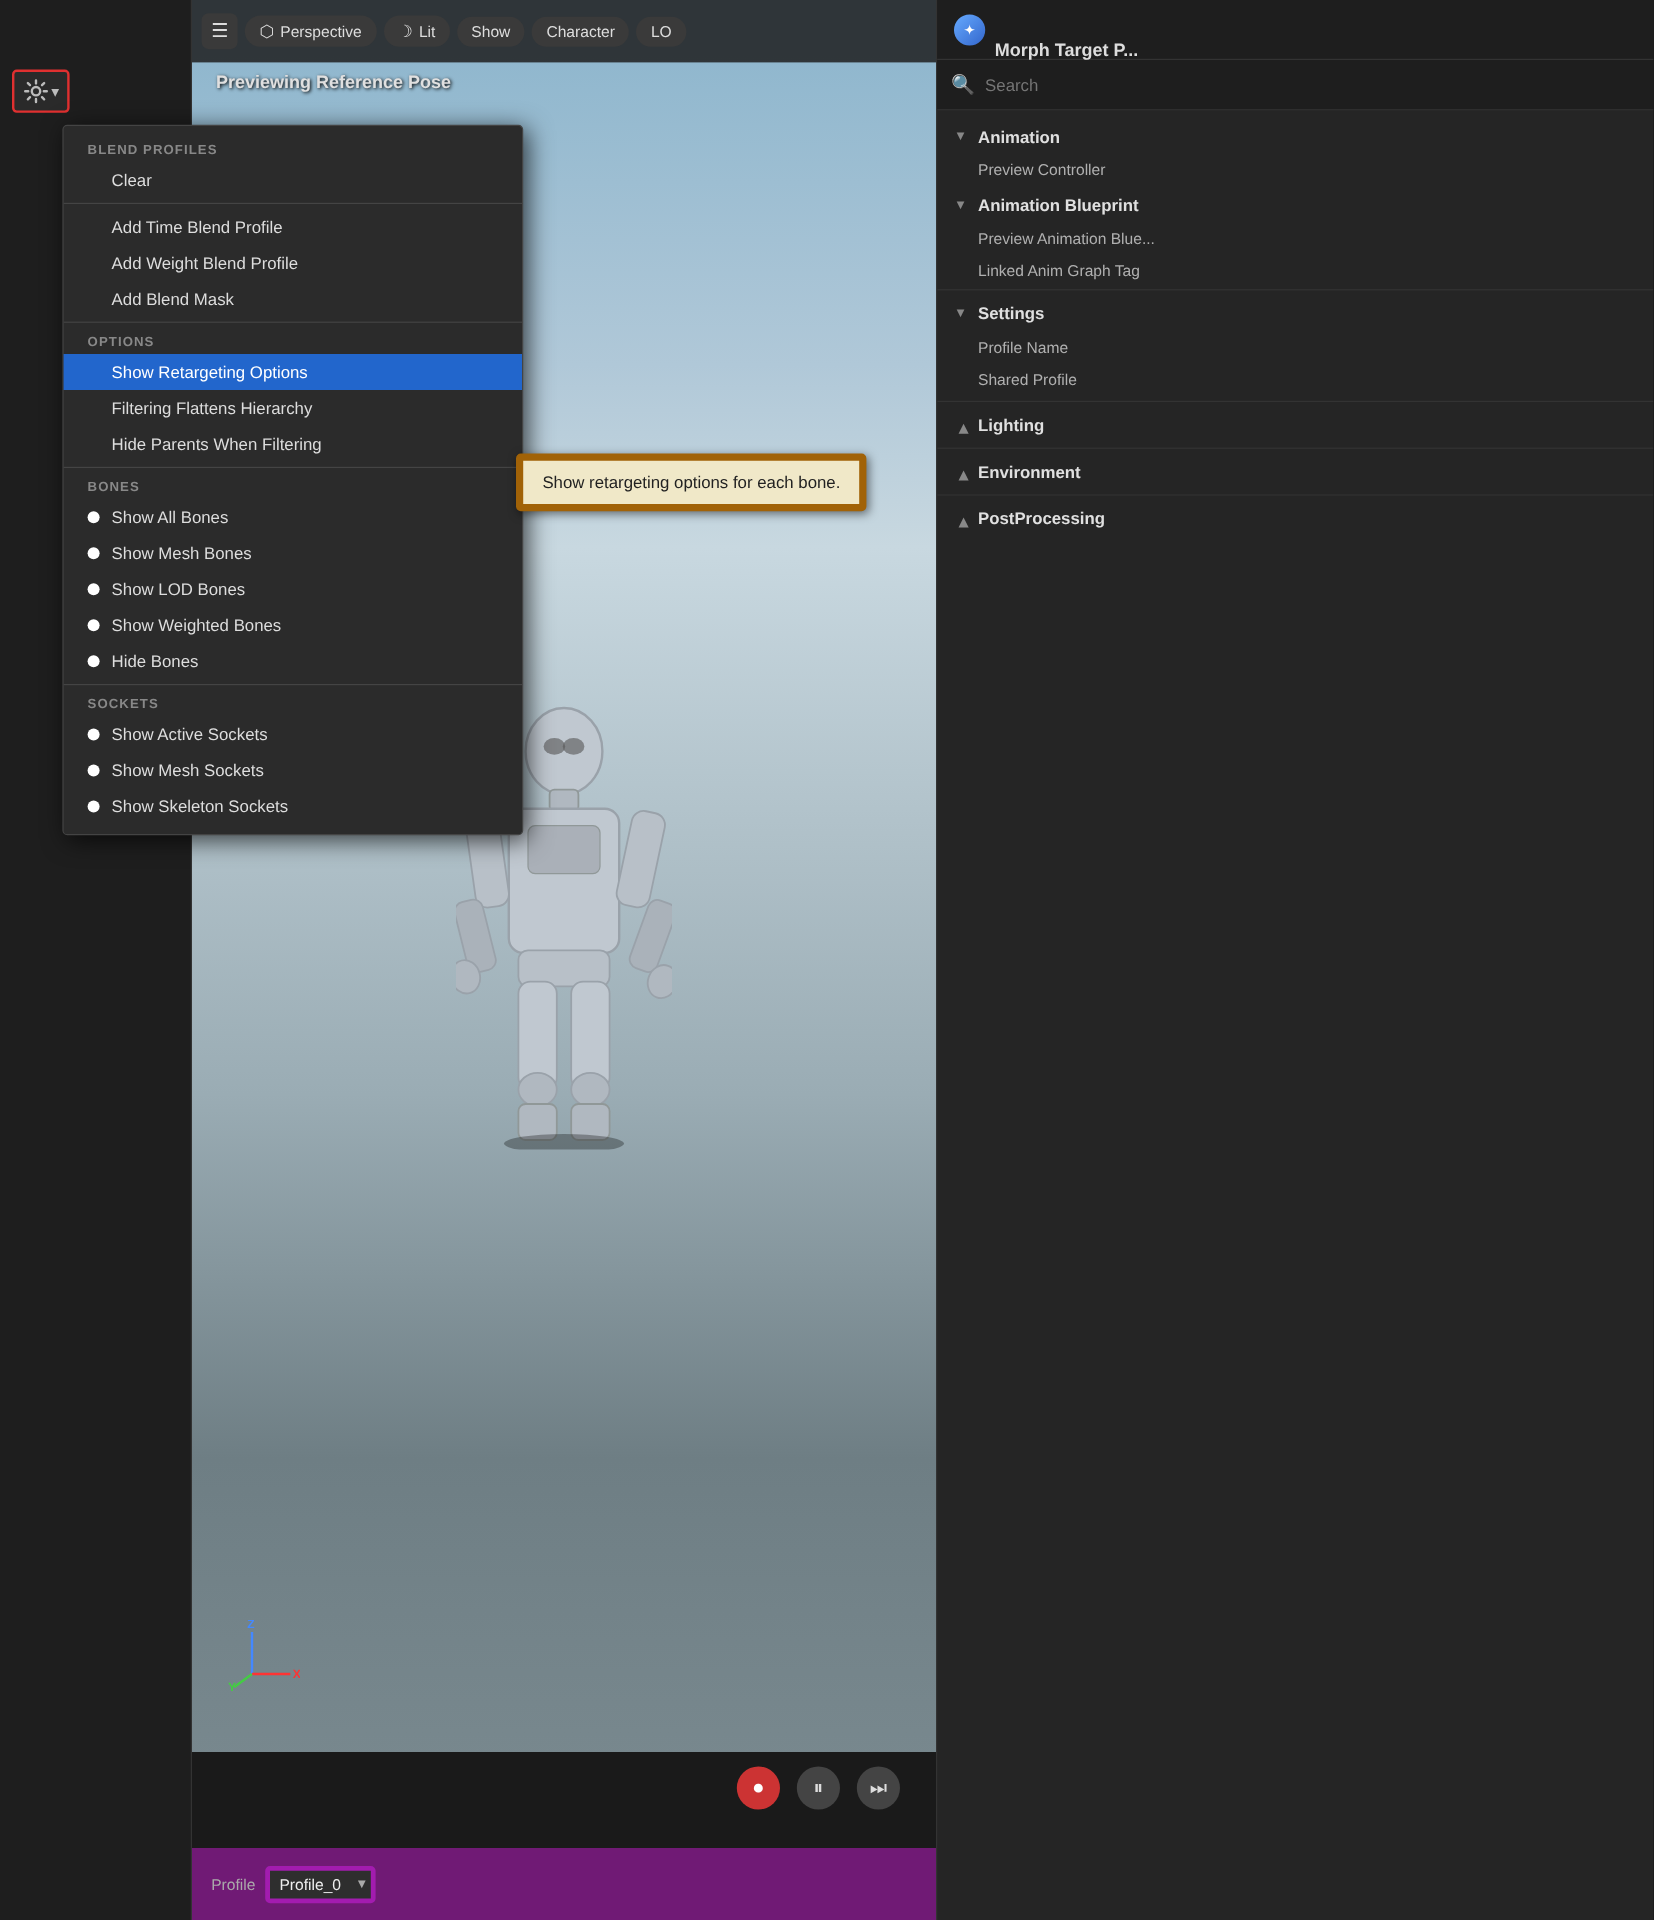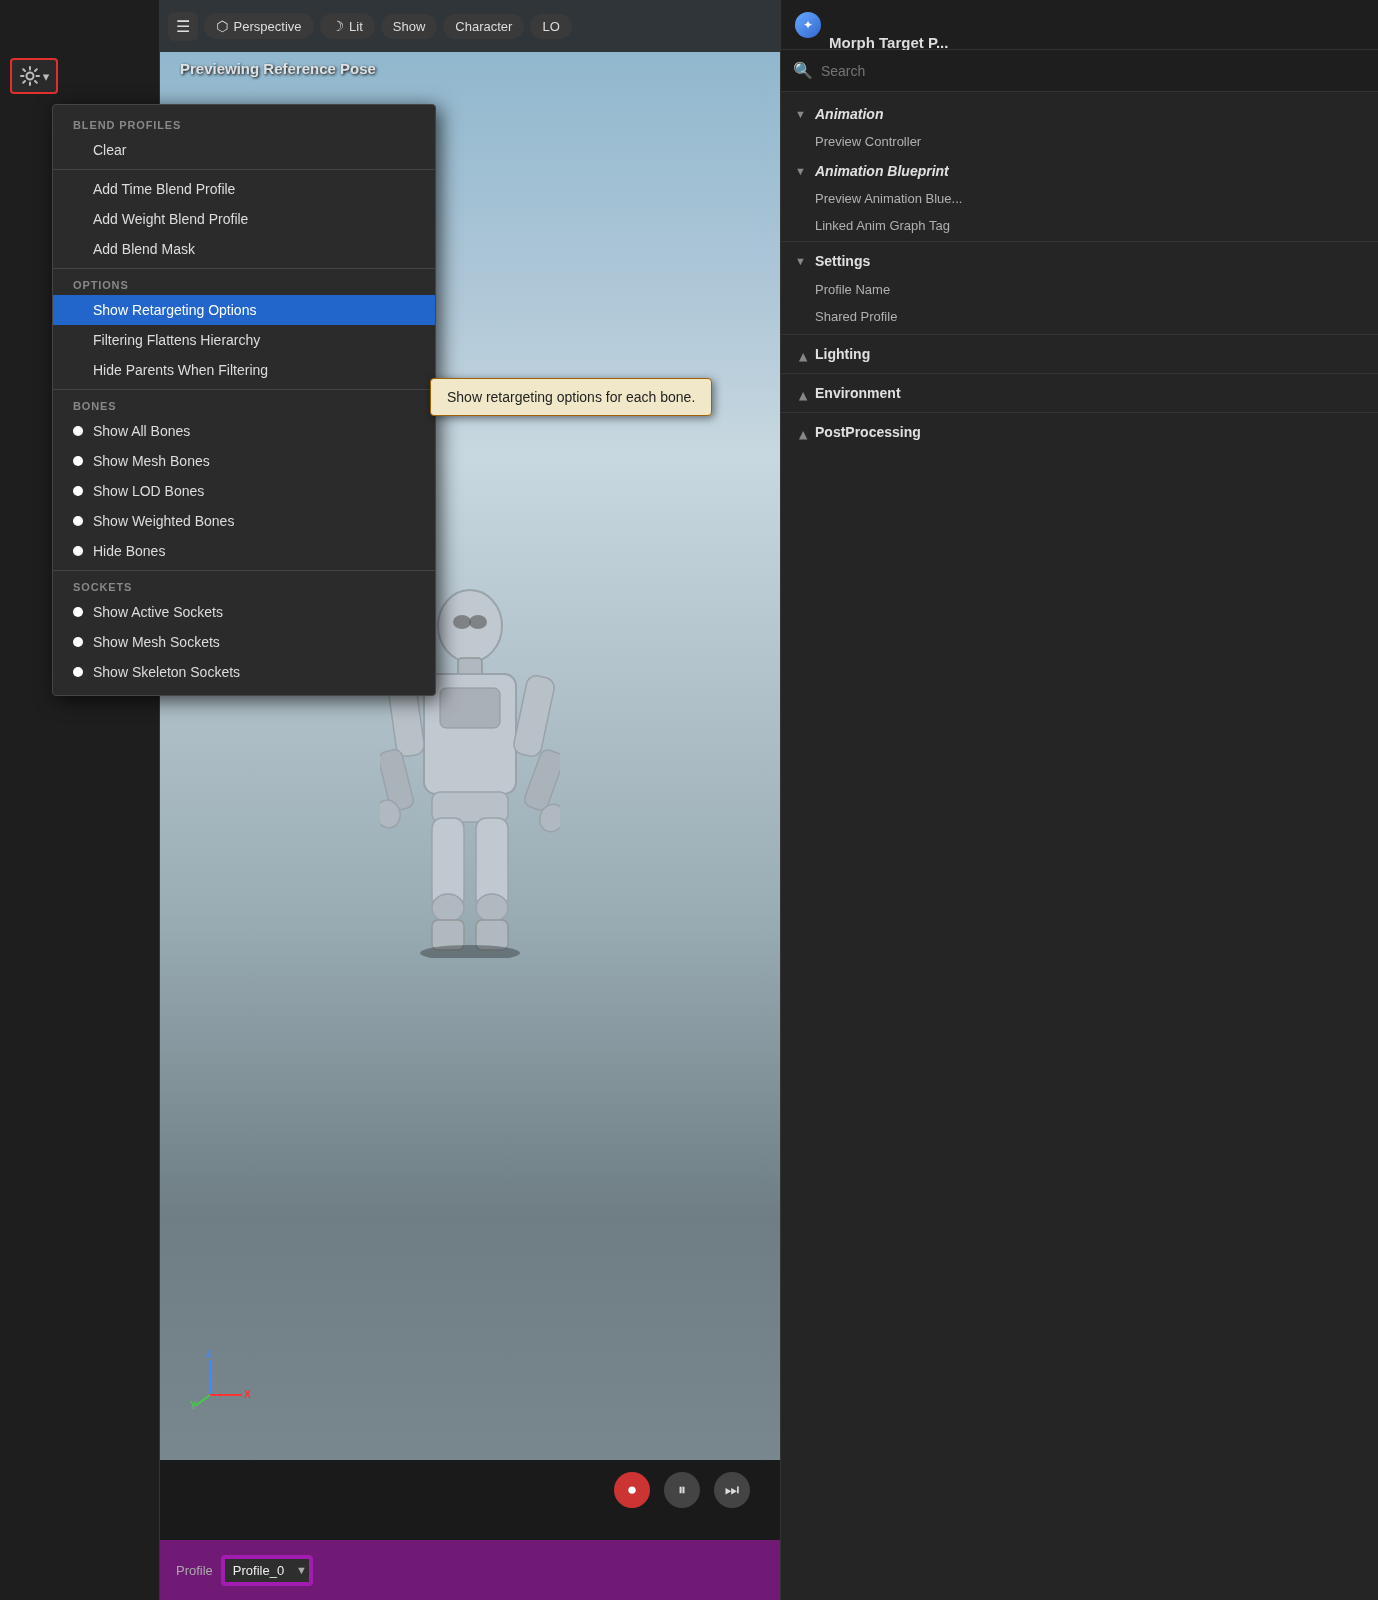--- a/index.html
+++ b/index.html
@@ -207,21 +207,21 @@
       flex-shrink: 0;
     }
 
     
     .tooltip-box {
       position: absolute;
       left: 430px;
       top: 378px;
       background: #f0e8c8;
       color: #222;
-      border: 1px solid #a16207;
+      border: 6px solid #a16207;
       border-radius: 4px;
       padding: 10px 16px;
       font-size: 14px;
       z-index: 200;
       white-space: nowrap;
       box-shadow: 2px 2px 8px rgba(0,0,0,0.5);
     }
 
     
     .right-panel {
@@ -298,21 +298,20 @@
     }
     .tree-arrow {
       color: #888;
       font-size: 11px;
       width: 14px;
     }
     .tree-section-label {
       color: #e0e0e0;
       font-size: 14px;
       font-weight: bold;
-      font-style: italic;
     }
     .tree-child {
       display: flex;
       align-items: center;
       padding: 6px 14px 6px 34px;
       cursor: pointer;
       color: #b0b0b0;
       font-size: 13px;
     }
 

